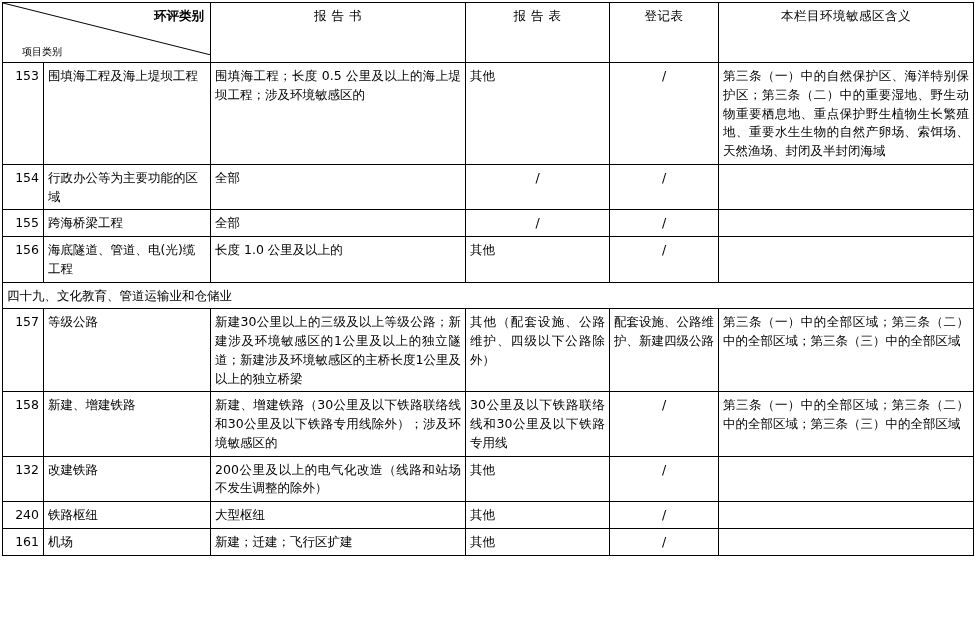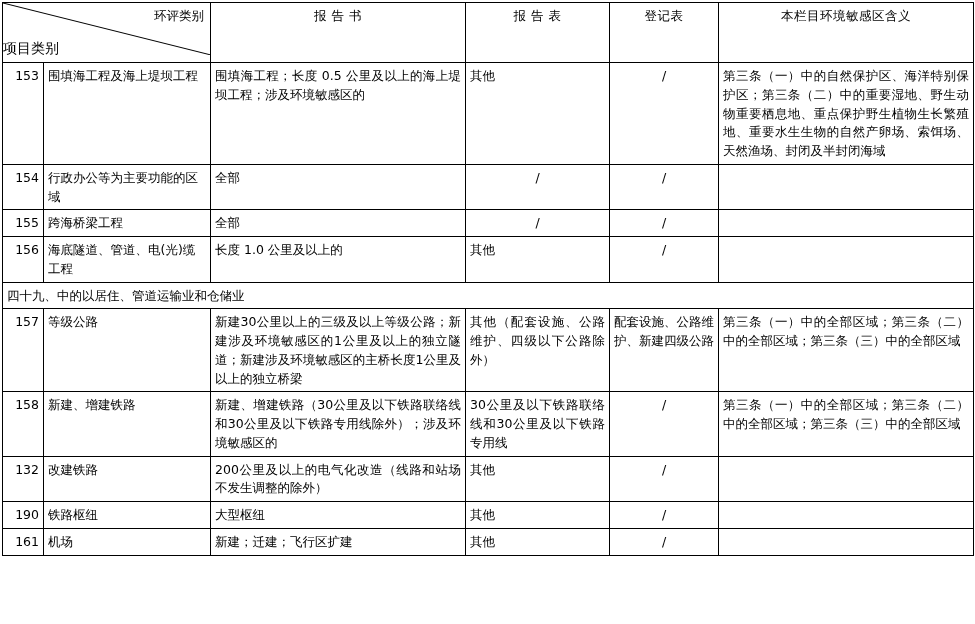--- a/index.html
+++ b/index.html
@@ -49,26 +49,27 @@
   .hdr-corner .diag {
     position: absolute;
     left: 0; top: 0; right: 0; bottom: 0;
   }
   .hdr-corner .lbl-top {
     position: absolute;
     right: 6px;
     top: 4px;
     font-size: 12.5px;
     white-space: nowrap;
+    font-weight: bold;
   }
   .hdr-corner .lbl-bot {
     position: absolute;
-    left: 0;
+    left: 19px;
     bottom: 3px;
-    font-size: 14px;
+    font-size: 10px;
     white-space: nowrap;
   }
   .mid { vertical-align: middle; }
   .hdr-ctr {
     text-align: center;
     vertical-align: middle;
     letter-spacing: 0.5px;
   }
   .section-row td {
     font-weight: bold;
@@ -153,21 +154,21 @@
       <tr>
         <td class="cell-num">156</td>
         <td class="cell-cat">海底隧道、管道、电(光)缆工程</td>
         <td class="mid">长度 1.0 公里及以上的</td>
         <td class="mid">其他</td>
         <td class="slash">/</td>
         <td></td>
       </tr>
 
       <tr class="section-row">
-        <td colspan="6">四十九、中的以居住、管道运输业和仓储业</td>
+        <td colspan="6">四十九、文化教育、管道运输业和仓储业</td>
       </tr>
 
       <tr>
         <td class="cell-num">157</td>
         <td class="cell-cat">等级公路</td>
         <td class="just">新建30公里以上的三级及以上等级公路；新建涉及环境敏感区的1公里及以上的独立隧道；新建涉及环境敏感区的主桥长度1公里及以上的独立桥梁</td>
         <td class="just">其他（配套设施、公路维护、四级以下公路除外）</td>
         <td class="just">配套设施、公路维护、新建四级公路</td>
         <td class="just">第三条（一）中的全部区域；第三条（二）中的全部区域；第三条（三）中的全部区域</td>
       </tr>
@@ -184,21 +185,21 @@
       <tr>
         <td class="cell-num">132</td>
         <td class="cell-cat">改建铁路</td>
         <td class="just">200公里及以上的电气化改造（线路和站场不发生调整的除外）</td>
         <td class="mid">其他</td>
         <td class="slash">/</td>
         <td></td>
       </tr>
 
       <tr>
-        <td class="cell-num">190</td>
+        <td class="cell-num">240</td>
         <td class="cell-cat">铁路枢纽</td>
         <td class="mid">大型枢纽</td>
         <td class="mid">其他</td>
         <td class="slash">/</td>
         <td></td>
       </tr>
 
       <tr>
         <td class="cell-num">161</td>
         <td class="cell-cat">机场</td>

